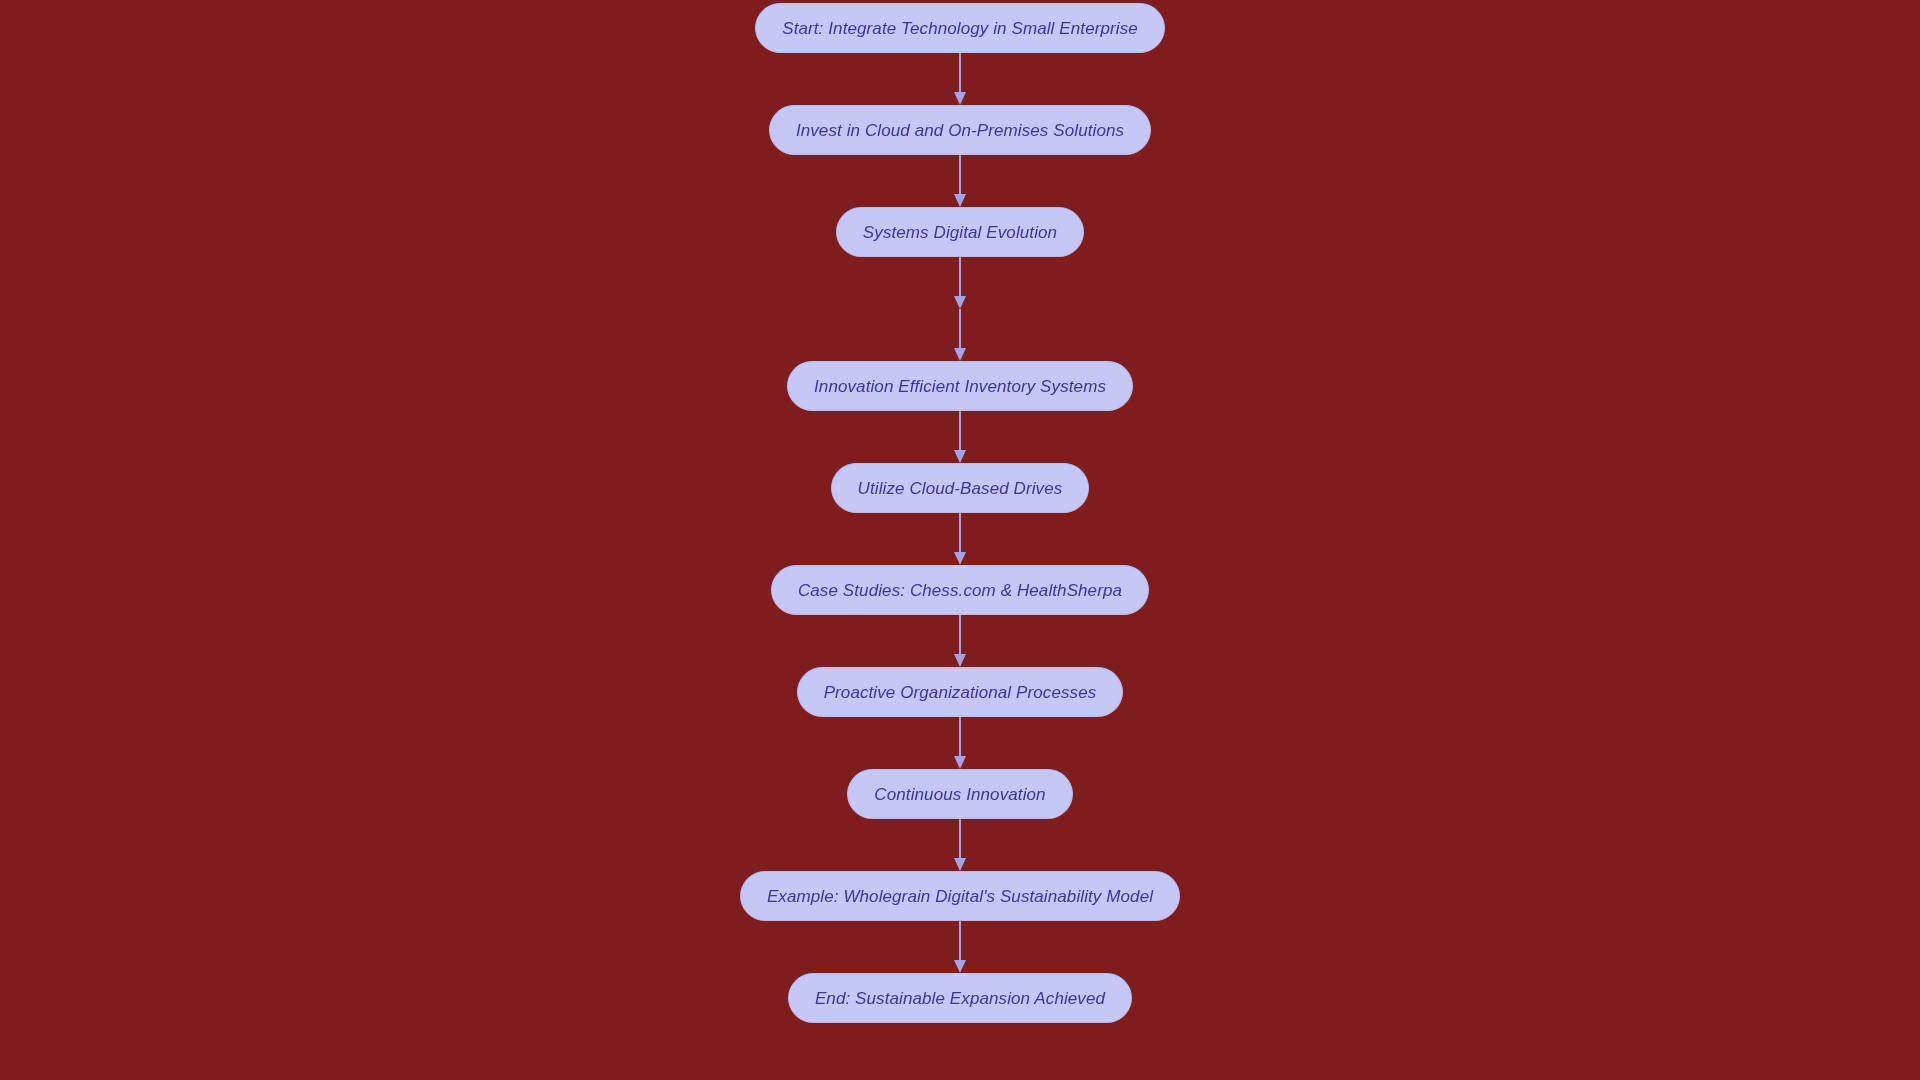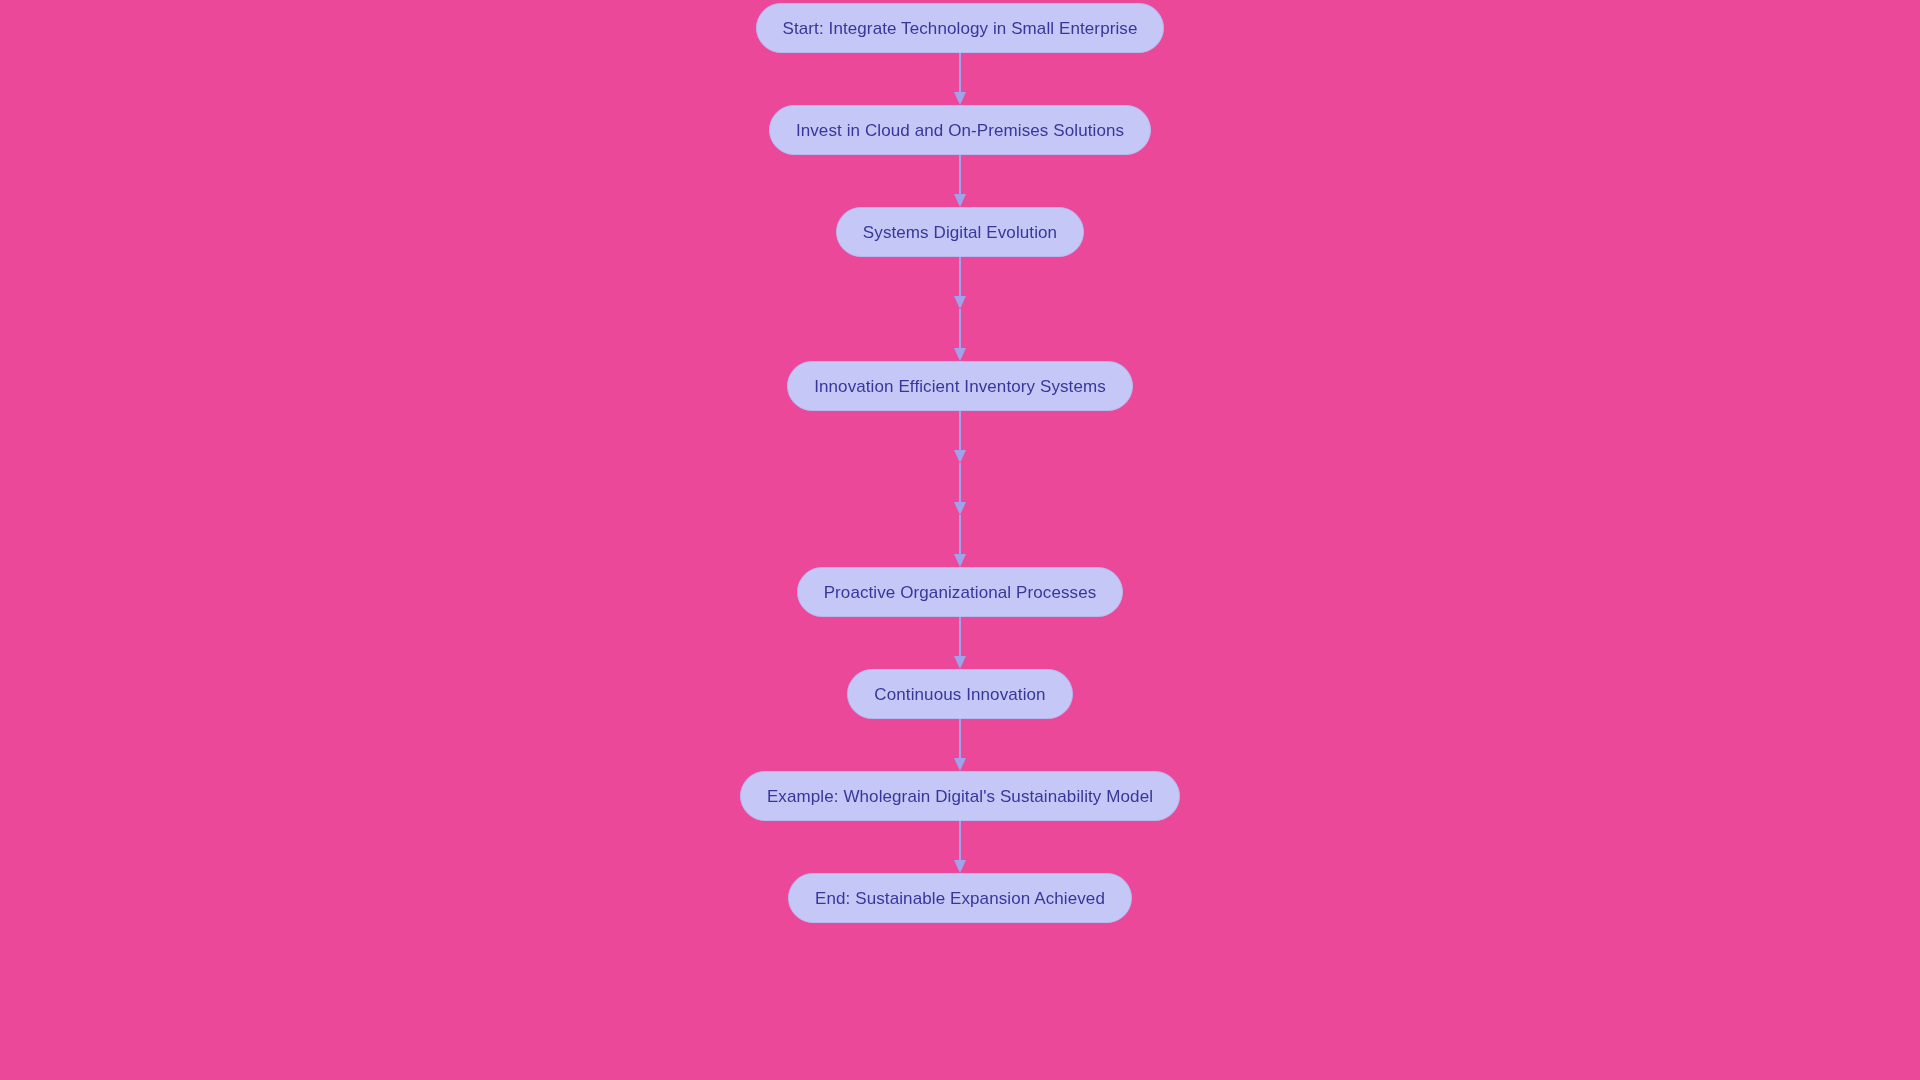--- a/index.html
+++ b/index.html
@@ -11,21 +11,22 @@
     width: 1920px;
     height: 1080px;
     overflow: hidden;
     font-family: "Liberation Sans", sans-serif;
   }
 
   #flowchart {
     position: relative;
     width: 1920px;
     height: 1080px;
-    background: #ec4899;
+    background: #7f1d1d;
+    font-style: italic;
   }
 
   .flow-column {
     position: absolute;
     left: 0;
     top: 0;
     width: 1920px;
     display: flex;
     flex-direction: column;
     align-items: center;
@@ -120,25 +121,31 @@
       </div>
       <div class="node">
         <span class="node-label">Innovation Efficient Inventory Systems</span>
       </div>
       <div class="connector">
         <svg viewBox="0 0 24 52" xmlns="http://www.w3.org/2000/svg" aria-hidden="true">
           <line class="conn-line" x1="12" y1="0" x2="12" y2="41"></line>
           <polygon class="conn-head" points="6,39 18,39 12,52"></polygon>
         </svg>
       </div>
+      <div class="node">
+        <span class="node-label">Utilize Cloud-Based Drives</span>
+      </div>
       <div class="connector">
         <svg viewBox="0 0 24 52" xmlns="http://www.w3.org/2000/svg" aria-hidden="true">
           <line class="conn-line" x1="12" y1="0" x2="12" y2="41"></line>
           <polygon class="conn-head" points="6,39 18,39 12,52"></polygon>
         </svg>
+      </div>
+      <div class="node">
+        <span class="node-label">Case Studies: Chess.com &amp; HealthSherpa</span>
       </div>
       <div class="connector">
         <svg viewBox="0 0 24 52" xmlns="http://www.w3.org/2000/svg" aria-hidden="true">
           <line class="conn-line" x1="12" y1="0" x2="12" y2="41"></line>
           <polygon class="conn-head" points="6,39 18,39 12,52"></polygon>
         </svg>
       </div>
       <div class="node">
         <span class="node-label">Proactive Organizational Processes</span>
       </div>

